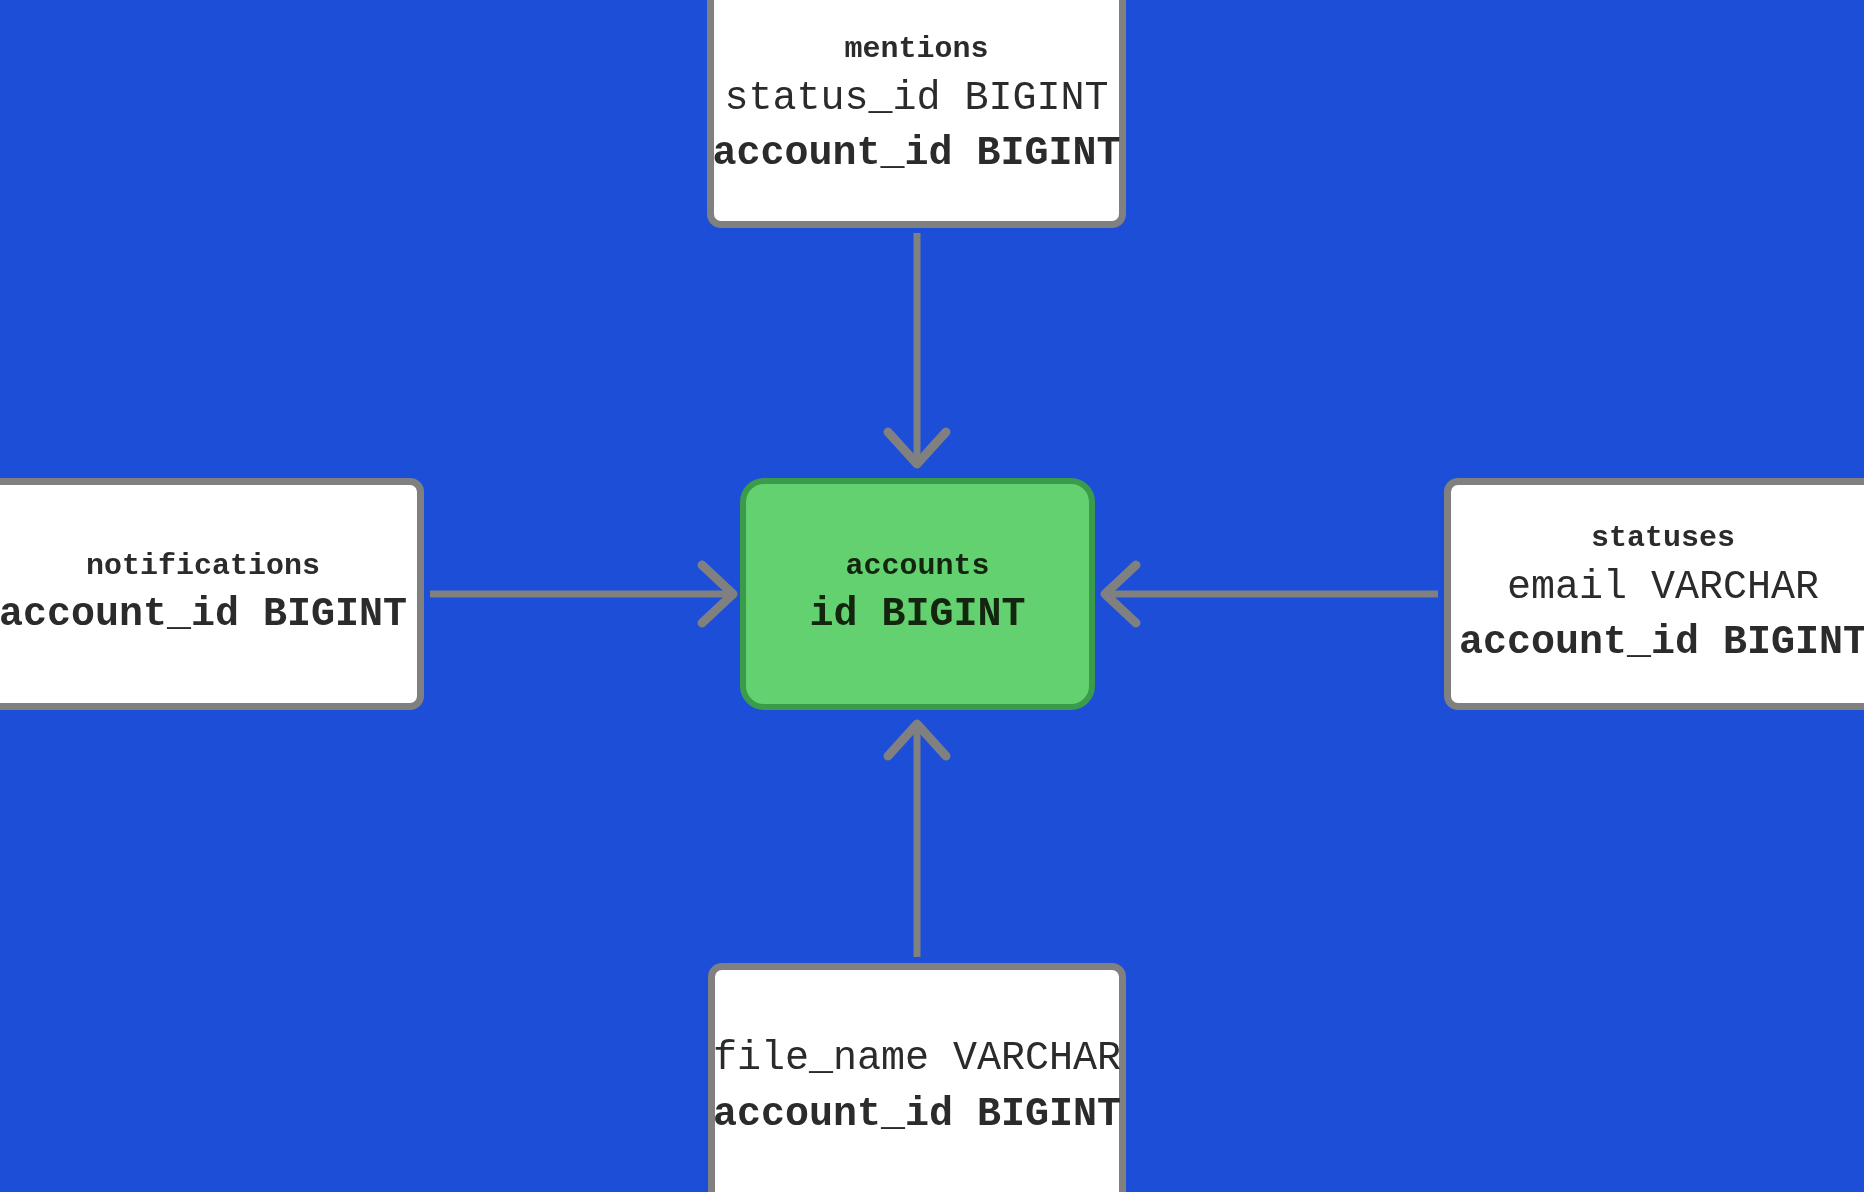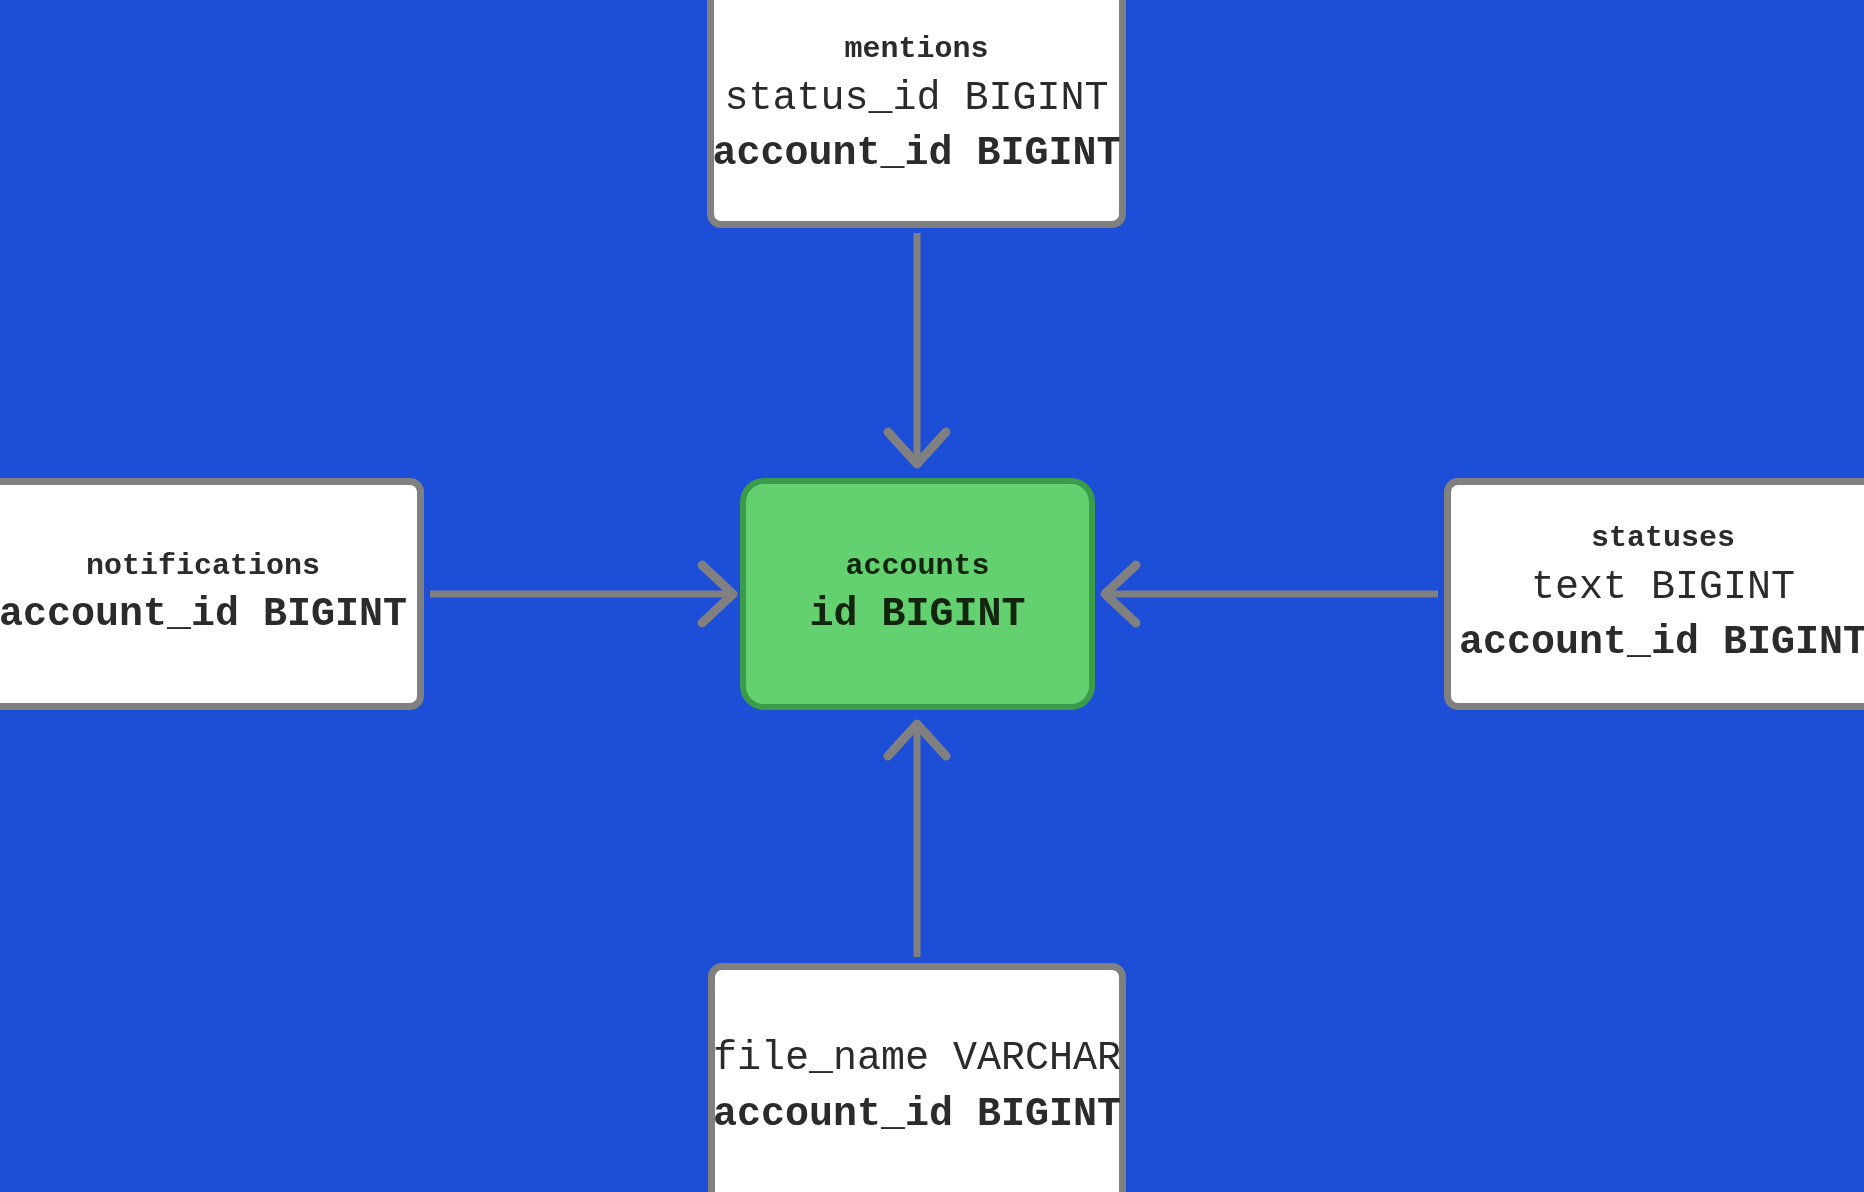--- a/index.html
+++ b/index.html
@@ -112,21 +112,21 @@
     <div class="node-field fw-bold">account_id BIGINT</div>
   </div>
 
   <div class="node highlight" id="node-accounts">
     <div class="node-title">accounts</div>
     <div class="node-field fw-bold">id BIGINT</div>
   </div>
 
   <div class="node plain" id="node-statuses">
     <div class="node-title">statuses</div>
-    <div class="node-field fw-normal">text BIGINT</div>
+    <div class="node-field fw-normal">email VARCHAR</div>
     <div class="node-field fw-bold">account_id BIGINT</div>
   </div>
 
   <div class="node plain" id="node-media_attachments">
     <div class="node-field fw-normal">file_name VARCHAR</div>
     <div class="node-field fw-bold">account_id BIGINT</div>
   </div>
 
 </div>
 

